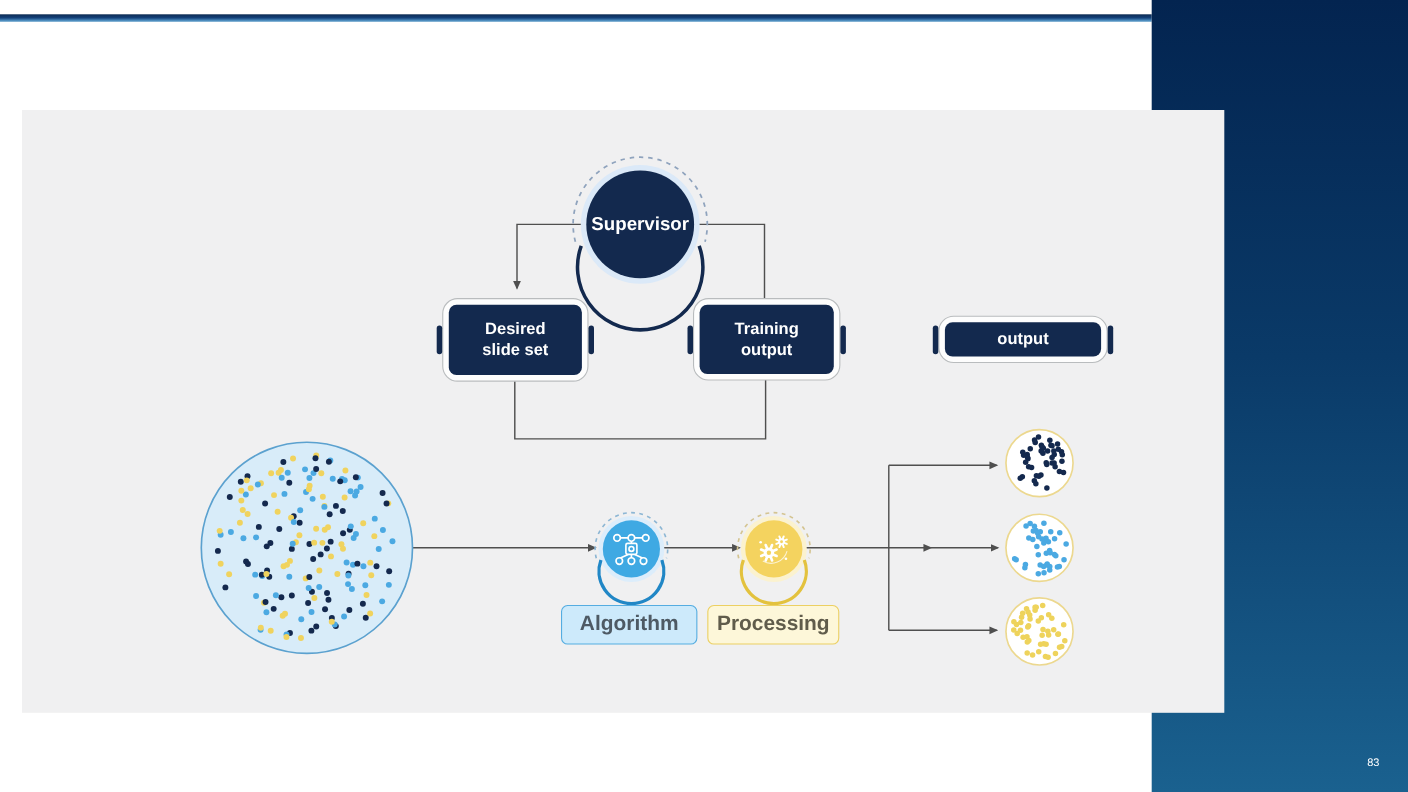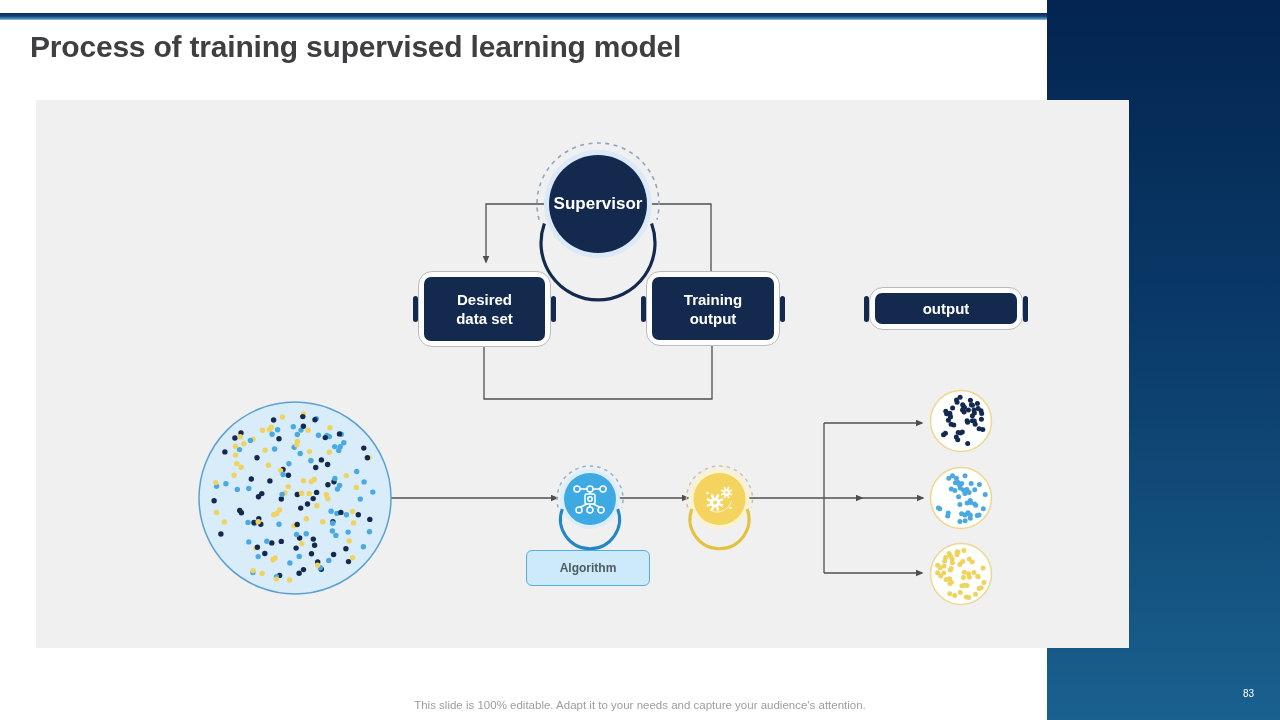--- a/index.html
+++ b/index.html
@@ -5,55 +5,54 @@
   html,body{margin:0;padding:0;background:#ffffff;}
   .slide{position:relative;width:1280px;height:720px;background:#ffffff;overflow:hidden;
          font-family:"Liberation Sans",sans-serif;}
   .top-accent{position:absolute;left:0;top:13px;width:1047px;height:7px;
               background:linear-gradient(180deg,#0d2b52 0%,#14417a 45%,#4a8abc 80%,#9cc3de 100%);}
   .sidebar{position:absolute;left:1047px;top:0;width:233px;height:720px;z-index:1;
            background:linear-gradient(180deg,#032450 0%,#0a3a68 45%,#1a618f 100%);}
   .page-number{position:absolute;right:26px;top:688px;z-index:3;color:#ffffff;font-size:10px;}
   .title{position:absolute;left:30px;top:30px;width:1000px;font-size:30px;font-weight:700;
          color:#3d3f40;letter-spacing:-0.2px;}
-  .panel{position:absolute;left:36px;top:100px;width:1093px;height:548px;background:#f0f0f1;z-index:2;}
+  .panel{position:absolute;left:20px;top:100px;width:1093px;height:548px;background:#f0f0f1;z-index:2;}
   .panel svg{position:absolute;left:0;top:0;}
   .supervisor-label{position:absolute;left:492px;top:94px;width:140px;text-align:center;
                     color:#ffffff;font-weight:700;font-size:17px;z-index:4;}
   .process-box{position:absolute;background:#fdfdfd;border:1px solid #b9bcbe;border-radius:14px;z-index:4;}
   .process-box::before,.process-box::after{content:"";position:absolute;top:50%;width:5px;height:26px;
        margin-top:-13px;background:#13294e;border-radius:3px;}
   .process-box::before{left:-6px;}
   .process-box::after{right:-6px;}
   .process-box .inner{position:absolute;left:5px;top:5px;right:5px;bottom:5px;background:#13294e;
        border-radius:7px;color:#ffffff;display:flex;flex-direction:column;align-items:center;
        justify-content:center;font-weight:700;font-size:15px;line-height:19px;text-align:center;}
   .box-input{left:110px;top:189px;width:180px;height:40px;}
   .box-training{left:382px;top:171px;width:131px;height:74px;}
   .box-desired{left:610px;top:171px;width:132px;height:73px;}
   .box-output{left:833px;top:187px;width:152px;height:41px;}
   .chip{position:absolute;border-radius:6px;display:flex;align-items:center;justify-content:center;
-        font-weight:700;font-size:12px;z-index:4;}
+        font-weight:700;font-size:19px;z-index:4;}
   .chip-algorithm{left:490px;top:450px;width:122px;height:34px;background:#cdeafb;
         border:1.5px solid #55ade1;color:#4e5a64;}
   .chip-processing{left:623px;top:450px;width:118px;height:34px;background:#fdf7d9;
         border:1.5px solid #ecd062;color:#605c4b;}
   .footer-note{position:absolute;left:0;top:699px;width:1280px;text-align:center;
         color:#9e9e9e;font-size:11.5px;}
 </style>
 </head>
 <body>
 
 <div class="slide">
 
   <div class="top-accent"></div>
   <div class="sidebar"></div>
   <div class="page-number">83</div>
 
-  <div class="title">Process of training supervised learning model</div>
 
   <div class="panel">
     <svg width="1093" height="548" viewBox="0 0 1093 548">
       <defs>
         <marker id="arr" markerWidth="9" markerHeight="8" refX="6.5" refY="3.5" orient="auto" markerUnits="userSpaceOnUse">
           <path d="M0,0 L8,3.5 L0,7 z" fill="#4f4f4f"></path>
         </marker>
       </defs>
 
       <g stroke="#4f4f4f" stroke-width="1.3" fill="none">
@@ -452,32 +451,32 @@
           <circle cx="910.1" cy="479.4" r="2.5" fill="#eed35c"></circle>
           <circle cx="937.9" cy="472.4" r="2.5" fill="#eed35c"></circle>
         </g>
     </svg>
 
     <div class="supervisor-label">Supervisor</div>
 
     <div class="process-box box-training">
       <div class="inner">
         <span>Desired</span>
-        <span>data set</span>
+        <span>slide set</span>
       </div>
     </div>
     <div class="process-box box-desired">
       <div class="inner">
         <span>Training</span>
         <span>output</span>
       </div>
     </div>
     <div class="process-box box-output">
       <div class="inner">
           <span>output</span>
         </div>
     </div>
 
     <div class="chip chip-algorithm">Algorithm</div>
+    <div class="chip chip-processing">Processing</div>
   </div>
 
-  <div class="footer-note">This slide is 100% editable. Adapt it to your needs and capture your audience's attention.</div>
 </div>
 
 </body></html>

